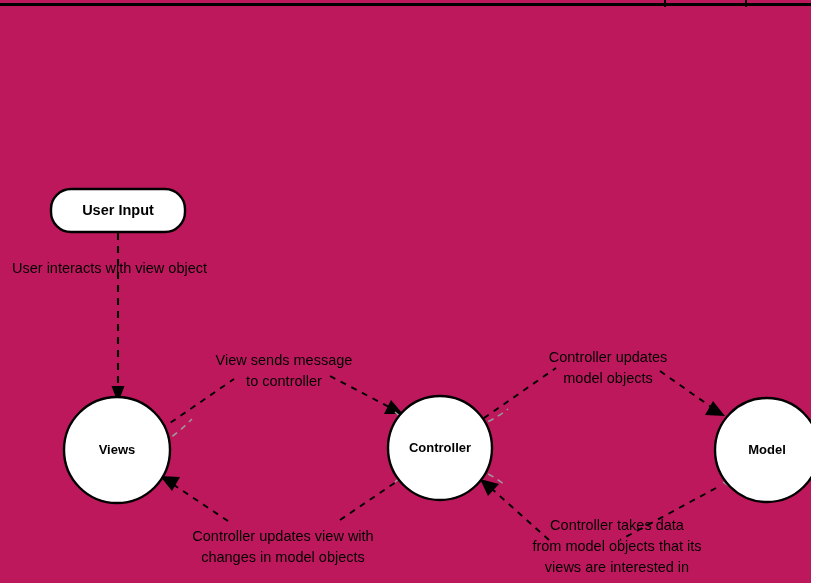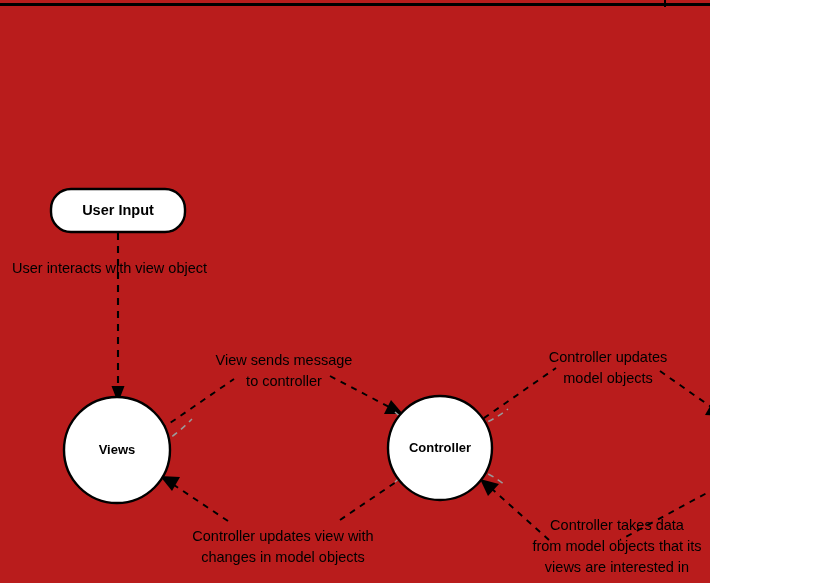--- a/index.html
+++ b/index.html
@@ -2,23 +2,23 @@
 <html><head>
 <meta charset="utf-8">
 <style>
   html, body {
     margin: 0;
     padding: 0;
     background: #ffffff;
   }
   #stage {
     position: relative;
-    width: 710px;
+    width: 811px;
     height: 583px;
-    background: #b91c1c;
+    background: #be185d;
     overflow: hidden;
     font-family: "Liberation Sans", sans-serif;
   }
   #diagram-svg {
     position: absolute;
     left: 0;
     top: 0;
     width: 829px;
     height: 583px;
   }

